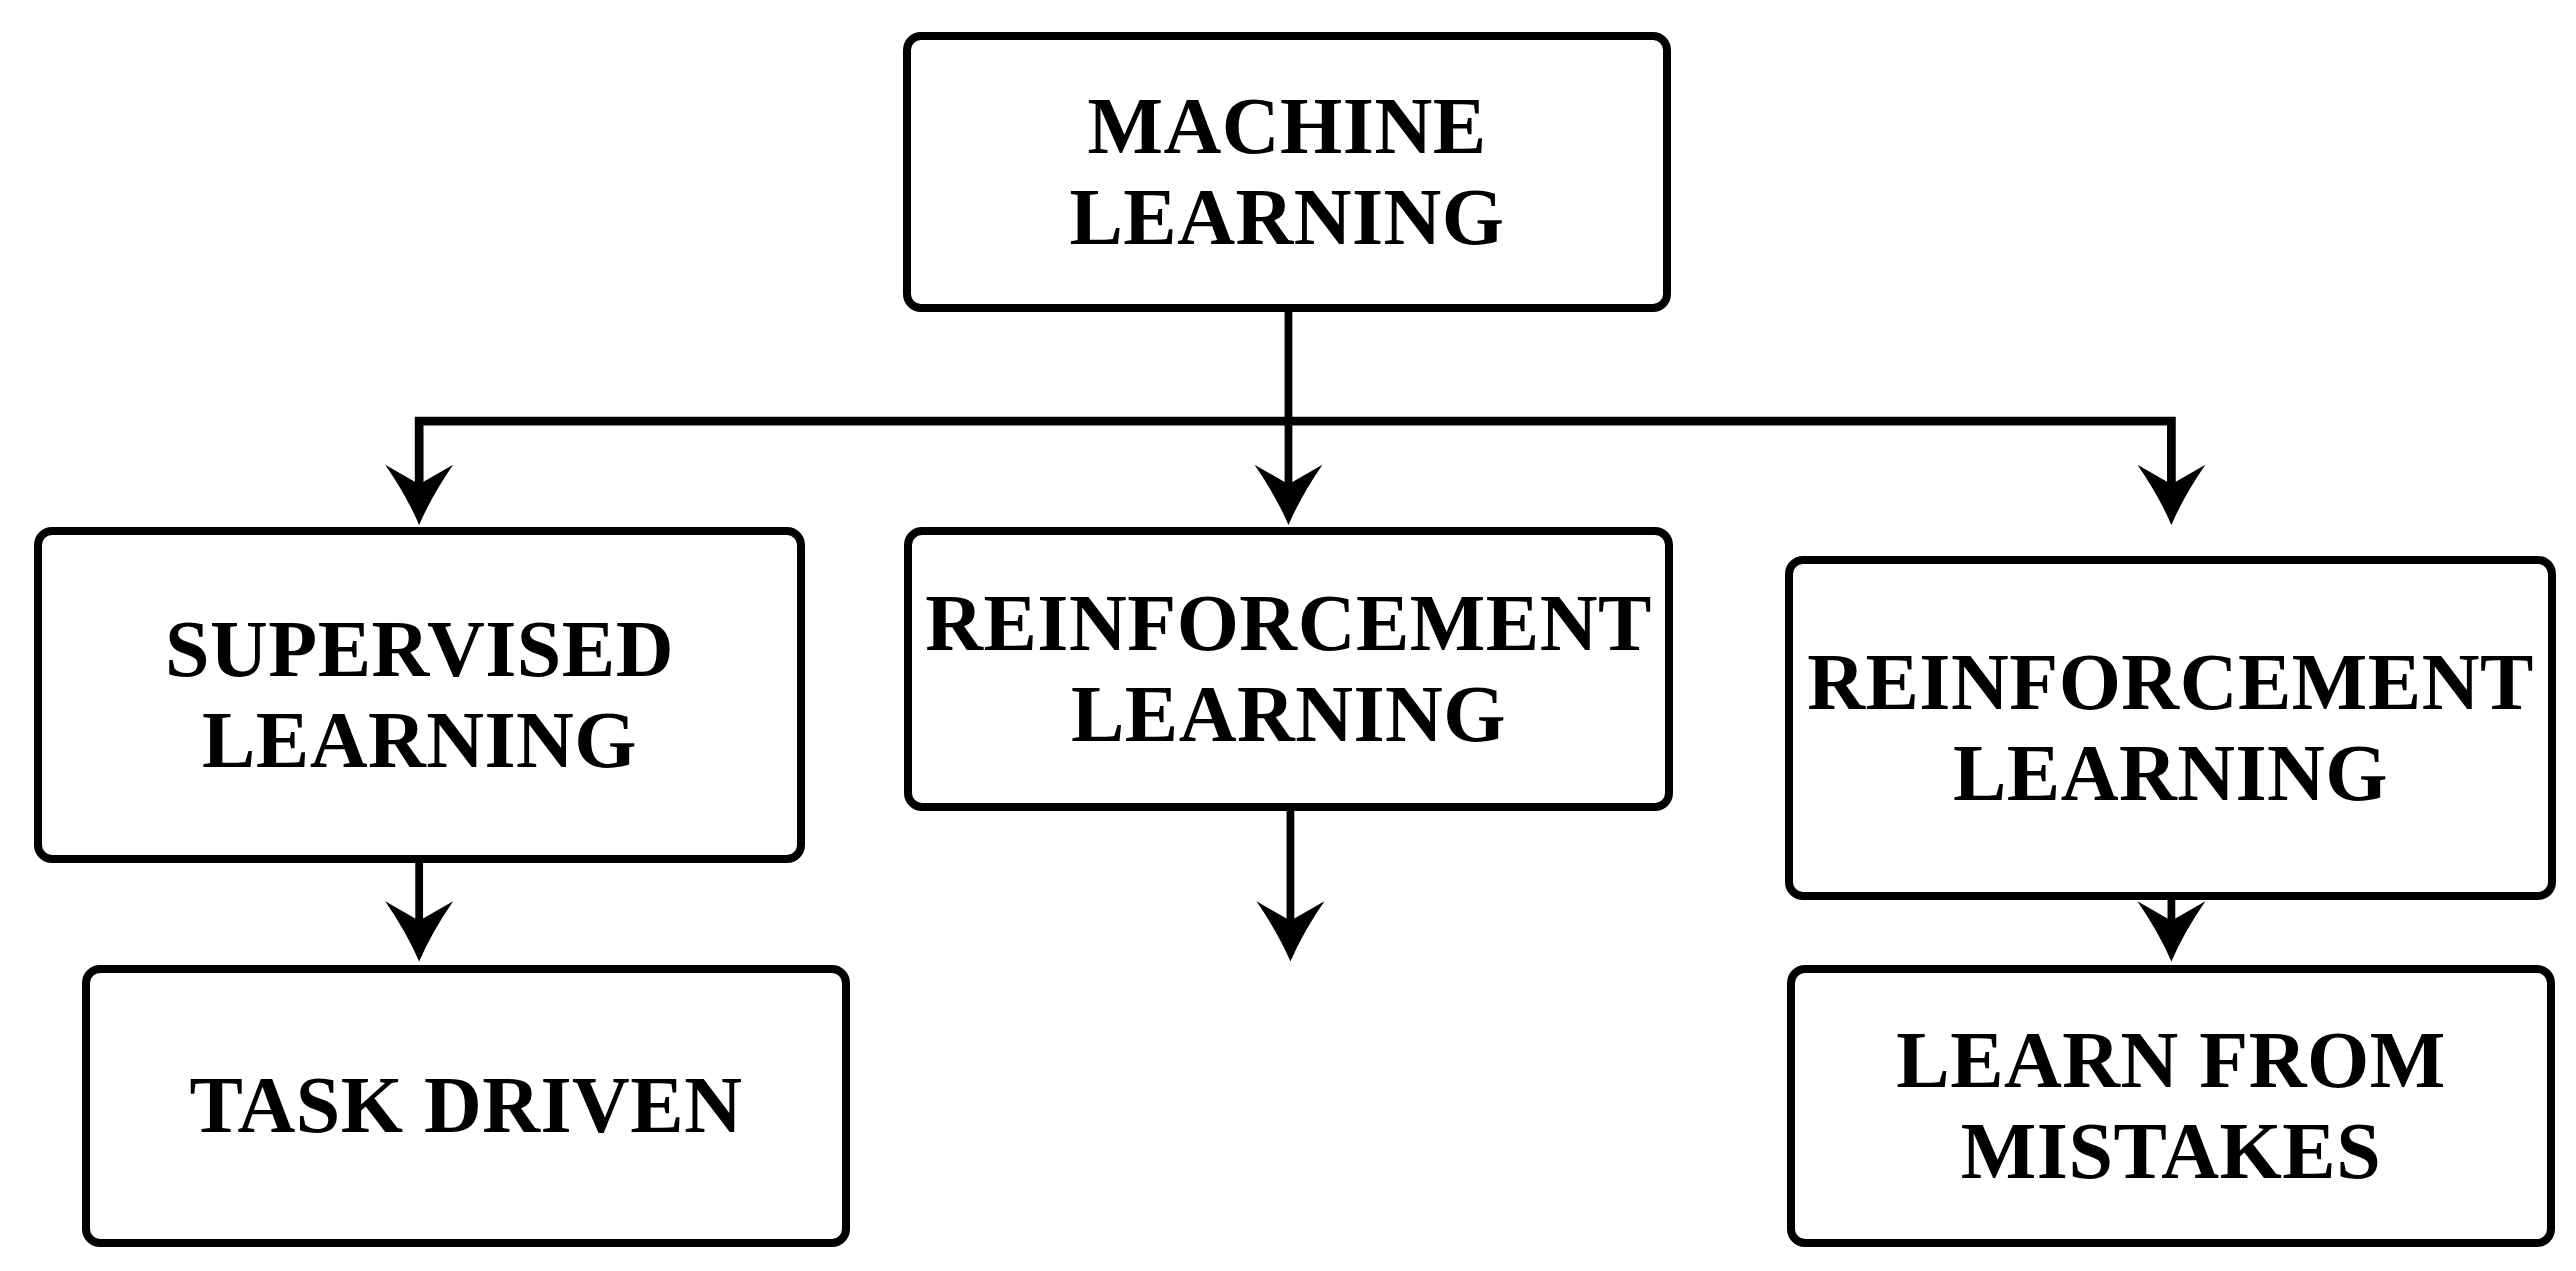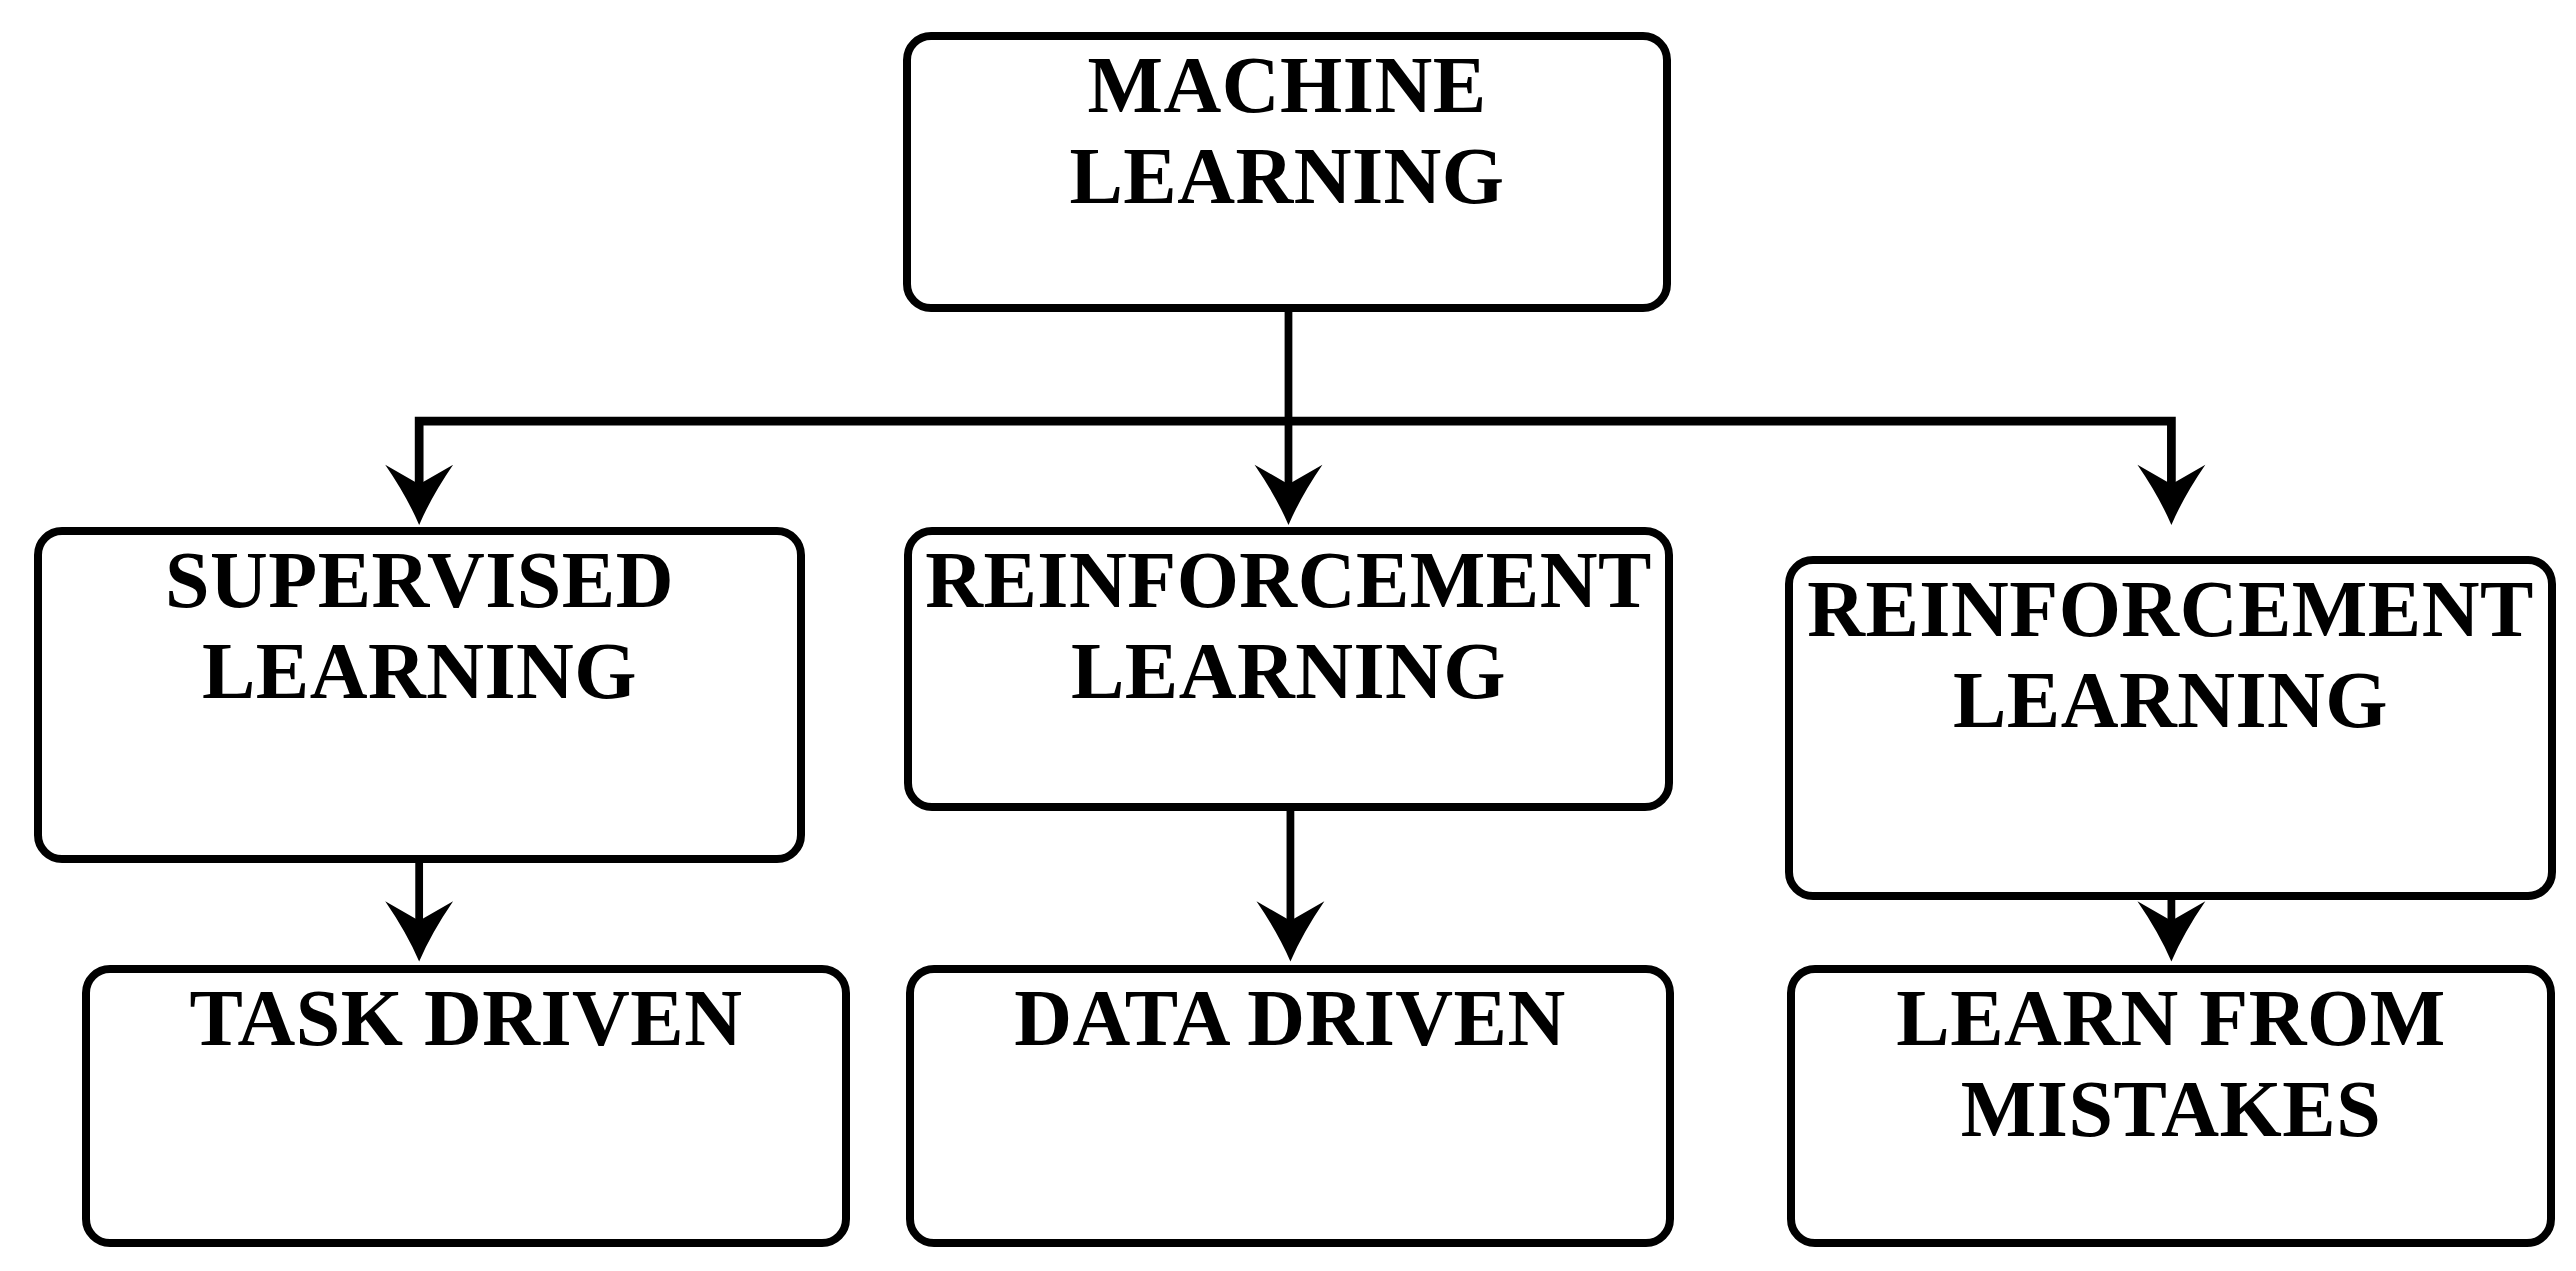--- a/index.html
+++ b/index.html
@@ -19,23 +19,24 @@
     position: absolute;
     left: 0;
     top: 0;
     width: 2576px;
     height: 1271px;
   }
   .node {
     position: absolute;
     box-sizing: border-box;
     border: 8.7px solid #000000;
-    border-radius: 28px;
+    border-radius: 18px;
     background: #ffffff;
     display: flex;
+    align-items: center;
     justify-content: center;
     text-align: center;
   }
   .node .label {
     font-weight: 700;
     font-size: 80px;
     line-height: 1.14;
     letter-spacing: 0.5px;
     color: #000000;
     white-space: pre-line;
@@ -119,23 +120,20 @@
 
   <div class="node" id="node-reinf">
     <span class="label">REINFORCEMENT
 LEARNING</span>
   </div>
 
   <div class="node" id="node-task">
     <span class="label">TASK DRIVEN</span>
   </div>
 
-  <div class="node" id="node-data">
-    <span class="label">DATA DRIVEN</span>
-  </div>
 
   <div class="node" id="node-learn">
     <span class="label">LEARN FROM
 MISTAKES</span>
   </div>
 
 </div>
 
 
 </body></html>

